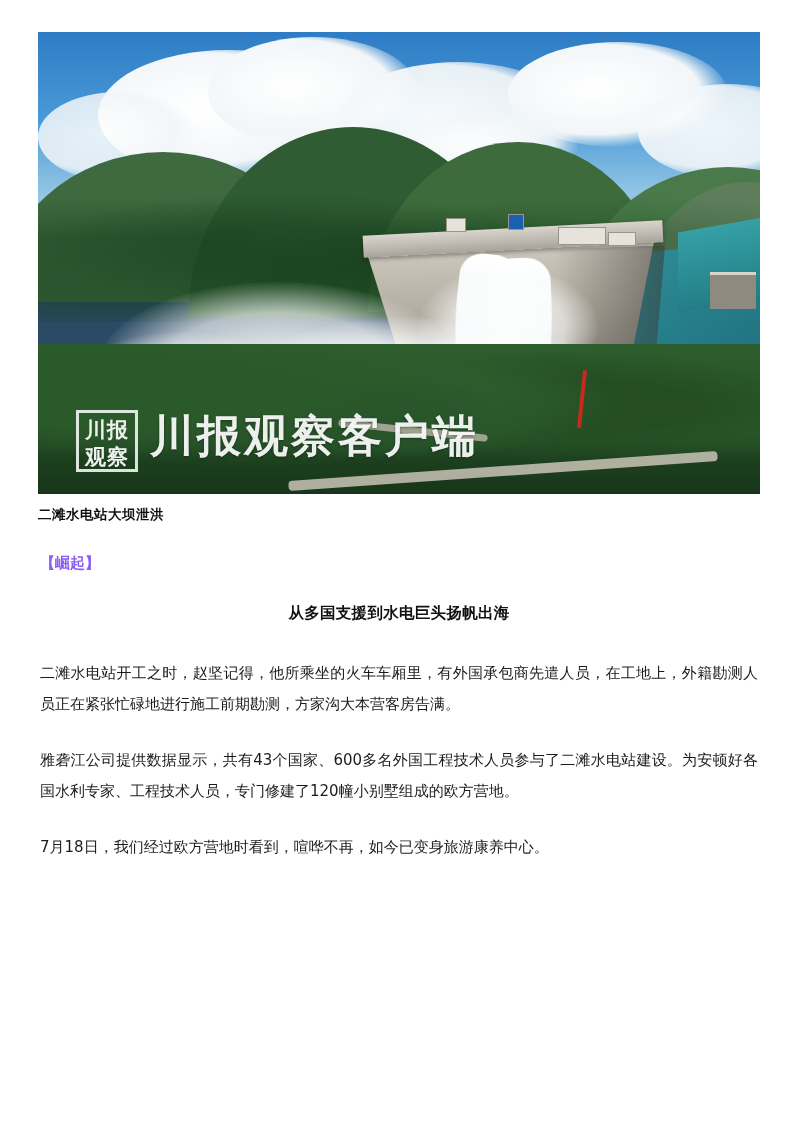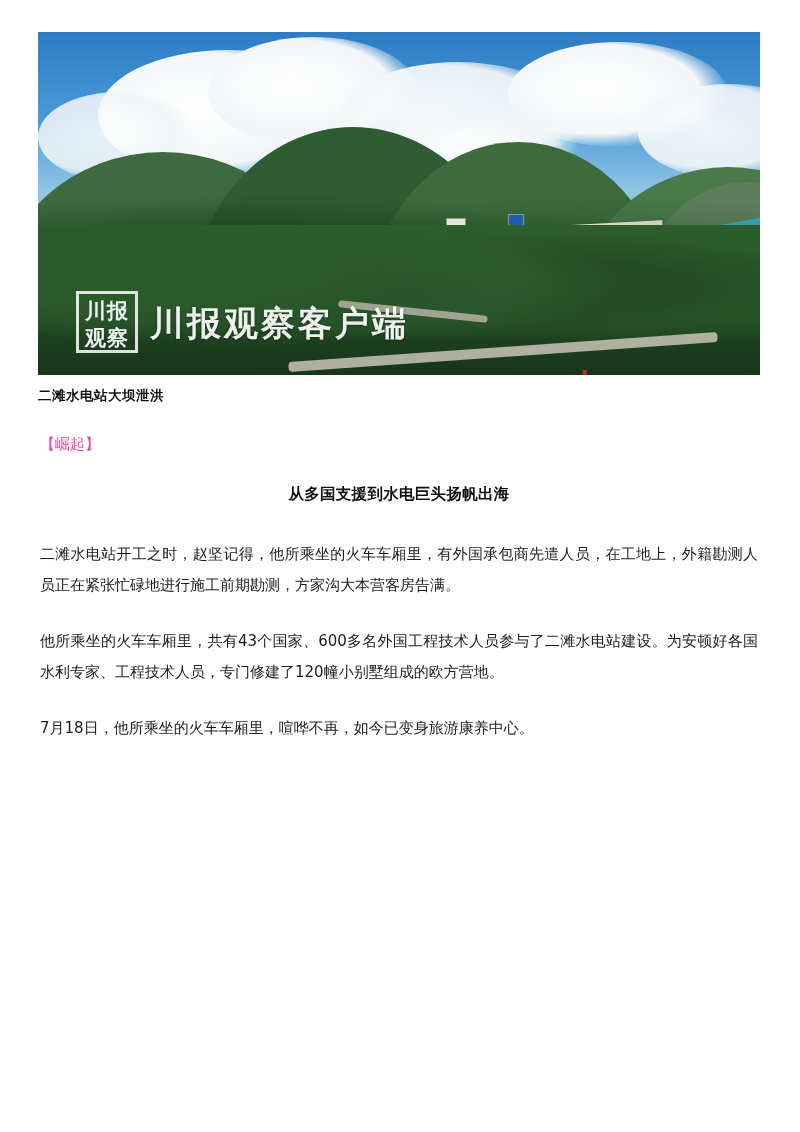--- a/index.html
+++ b/index.html
@@ -24,21 +24,21 @@
   }
 
   
   .figure {
     width: 722px;
     margin: 0 auto;
   }
   .photo {
     position: relative;
     width: 722px;
-    height: 343px;
+    height: 462px;
     overflow: hidden;
     background: #2b4a66;
   }
   
   .sky {
     position: absolute;
     left: 0; top: 0; right: 0; height: 210px;
     background: linear-gradient(to bottom, #2e7cc4 0%, #4a9ad8 42%, #8fc3e4 75%, #b9d6e6 100%);
   }
   .cloud {
@@ -197,21 +197,21 @@
     text-align: center;
     padding-top: 4px;
     box-sizing: border-box;
     font-weight: bold;
   }
   .wm-text {
     position: absolute;
     left: 112px; bottom: 28px;
     color: rgba(255,255,255,0.92);
     font-family: "DejaVu Sans", sans-serif;
-    font-size: 34px;
+    font-size: 44px;
     font-weight: bold;
     letter-spacing: 3px;
     text-shadow: 0 1px 3px rgba(0,0,0,0.35);
   }
 
   .caption {
     text-align: left;
     font-size: 13.5px;
     font-weight: bold;
     color: #111;
@@ -220,22 +220,22 @@
     font-family: "DejaVu Sans", sans-serif;
   }
 
   
   .article {
     margin-top: 30px;
     padding: 0 2px;
   }
   .heading-bracket {
     font-size: 15px;
-    font-weight: normal;
-    color: #ec4899;
+    font-weight: bold;
+    color: #8b5cf6;
     margin: 0 0 30px 0;
     font-family: "DejaVu Sans", sans-serif;
   }
   .subheading {
     font-size: 15.5px;
     font-weight: bold;
     color: #111;
     margin: 0 0 34px 0;
     font-family: "DejaVu Sans", sans-serif;
     letter-spacing: .3px;
@@ -305,17 +305,17 @@
       </div>
       <div class="wm-text">川报观察客户端</div>
     </div>
     <div class="caption">二滩水电站大坝泄洪</div>
   </div>
 
   <div class="article">
     <p class="heading-bracket">【崛起】</p>
     <p class="subheading">从多国支援到水电巨头扬帆出海</p>
     <p class="para">二滩水电站开工之时，赵坚记得，他所乘坐的火车车厢里，有外国承包商先遣人员，在工地上，外籍勘测人员正在紧张忙碌地进行施工前期勘测，方家沟大本营客房告满。</p>
-    <p class="para">他所乘坐的火车车厢里，共有43个国家、600多名外国工程技术人员参与了二滩水电站建设。为安顿好各国水利专家、工程技术人员，专门修建了120幢小别墅组成的欧方营地。</p>
-    <p class="para">7月18日，他所乘坐的火车车厢里，喧哗不再，如今已变身旅游康养中心。</p>
+    <p class="para">雅砻江公司提供数据显示，共有43个国家、600多名外国工程技术人员参与了二滩水电站建设。为安顿好各国水利专家、工程技术人员，专门修建了120幢小别墅组成的欧方营地。</p>
+    <p class="para">7月18日，我们经过欧方营地时看到，喧哗不再，如今已变身旅游康养中心。</p>
   </div>
 
 </div>
 
 </body></html>

